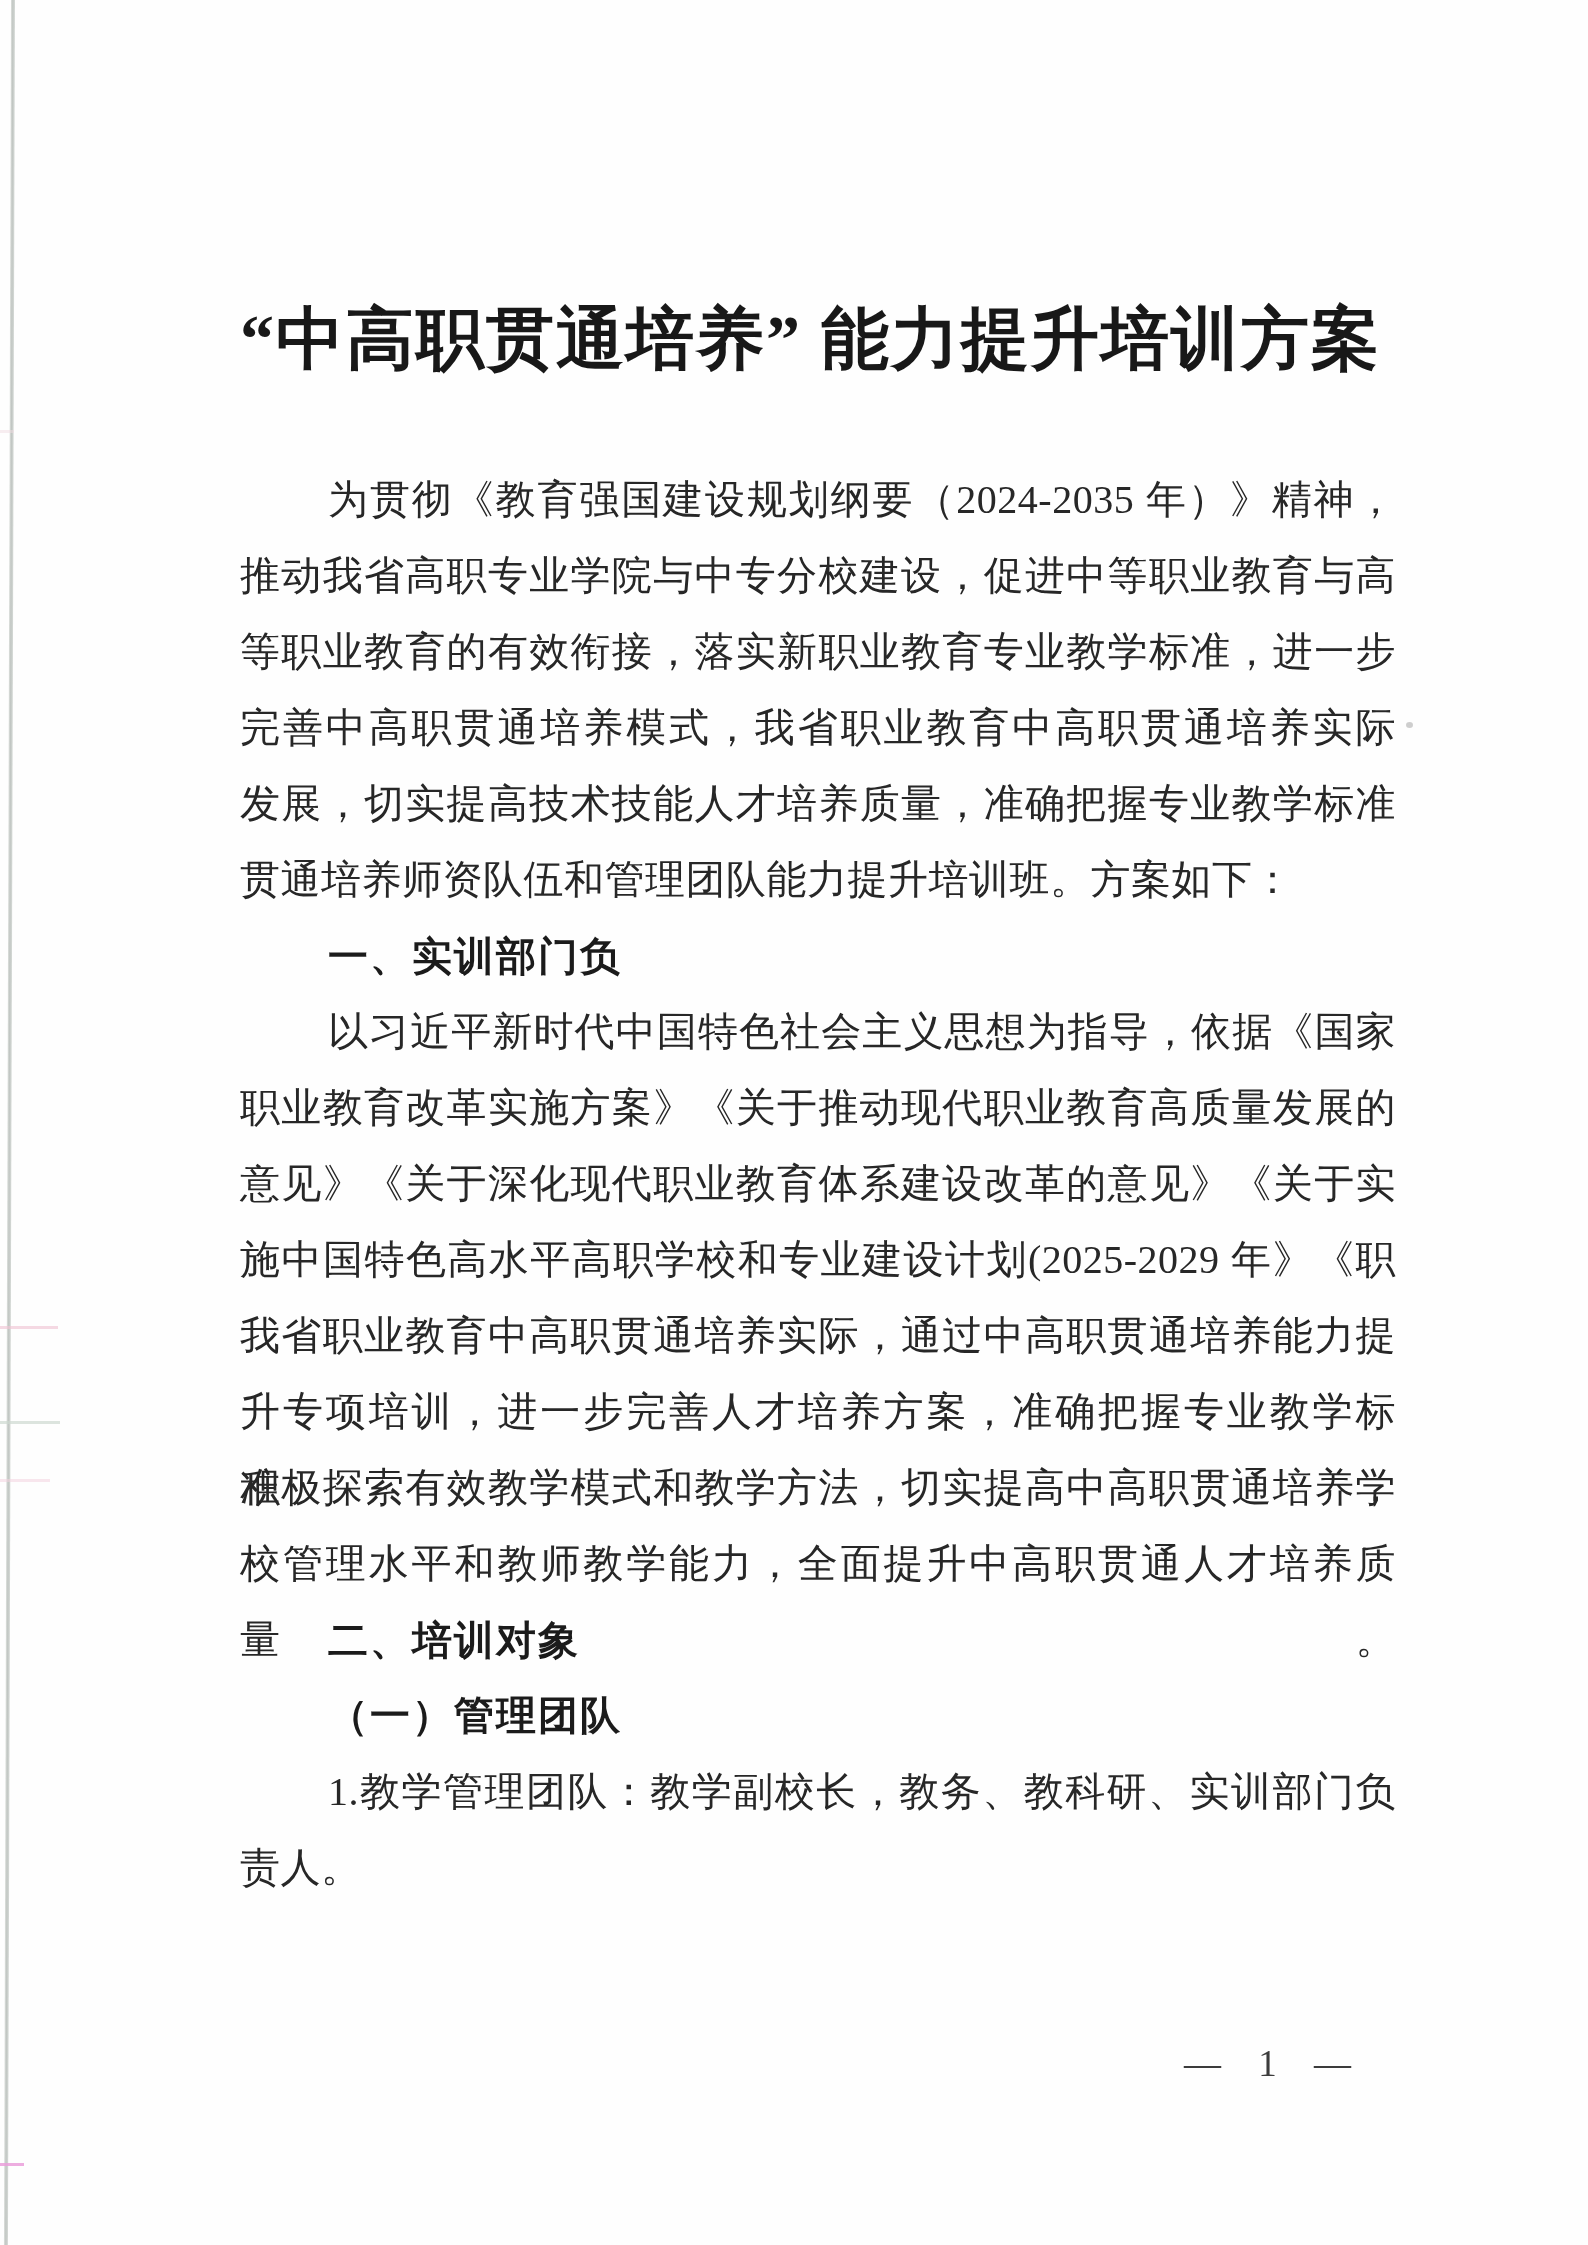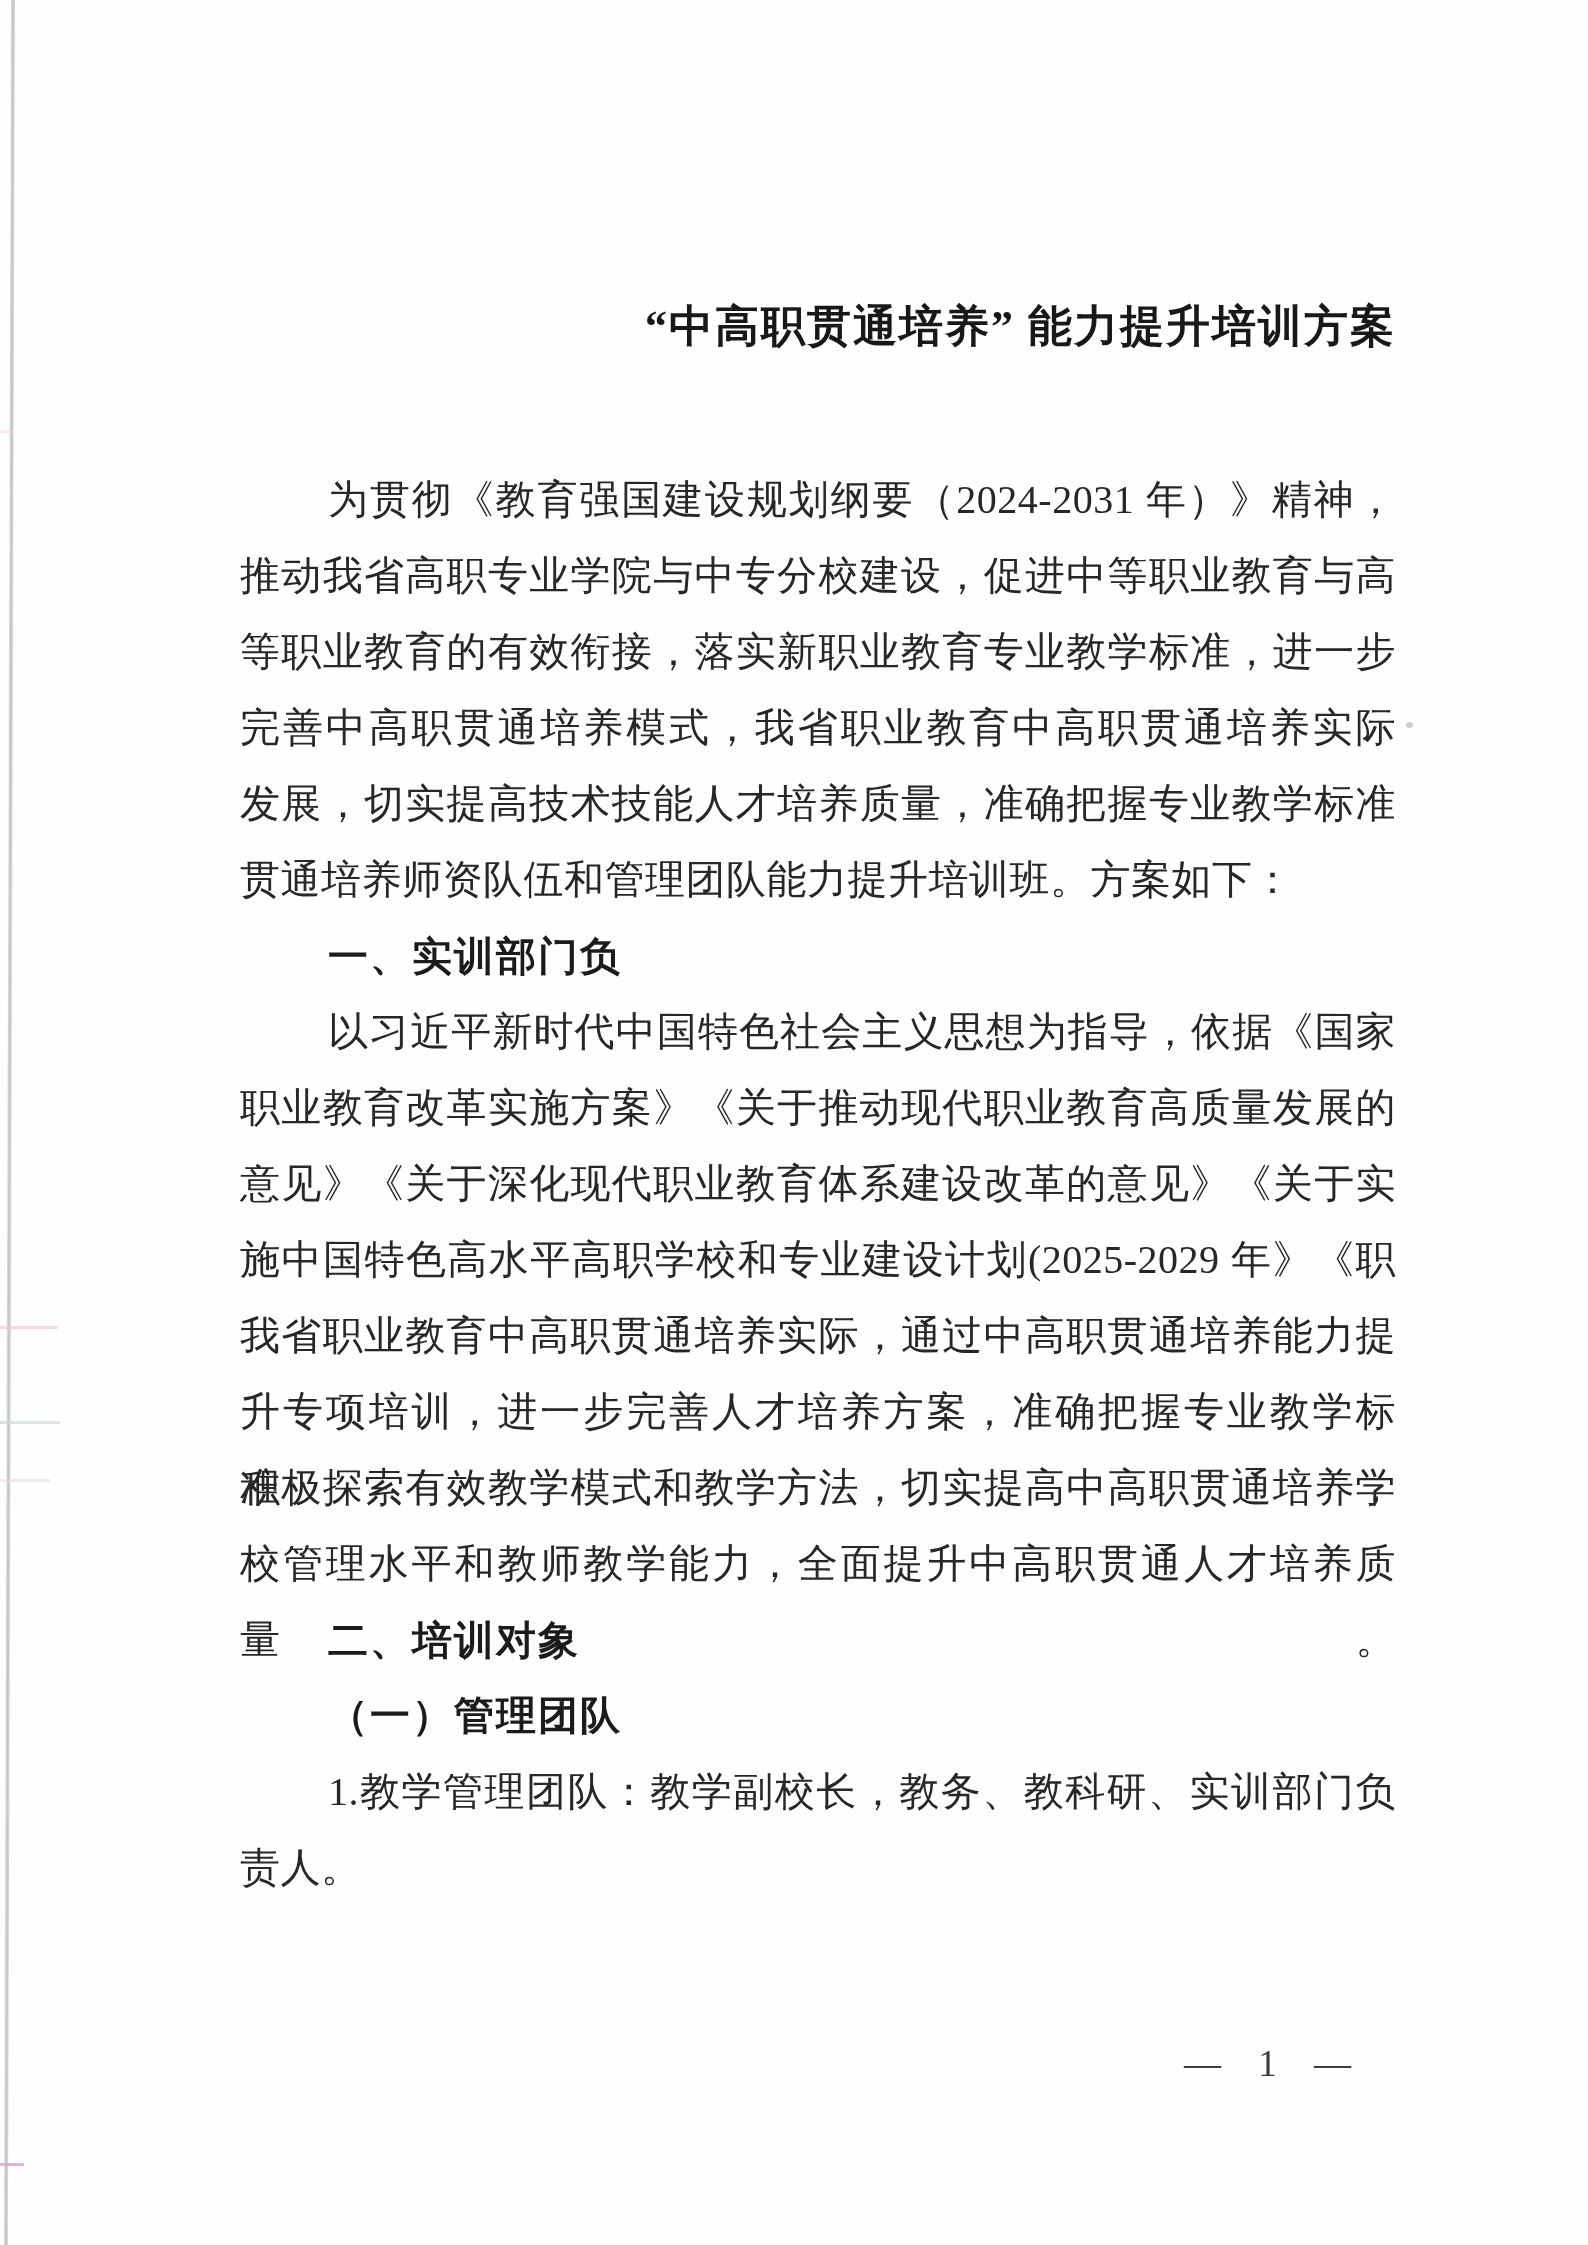--- a/index.html
+++ b/index.html
@@ -49,22 +49,22 @@
     opacity: 0.7;
   }
 
   
   .doc-title {
     position: absolute;
     top: 303px;
     left: 240px;
     width: 1156px;
     margin: 0;
-    text-align: right;
-    font-size: 44px;
+    text-align: left;
+    font-size: 68px;
     line-height: 1.08;
     font-weight: 700;
     letter-spacing: 2px;
     color: #181818;
     white-space: nowrap;
     font-family: "Liberation Serif", serif;
   }
 
   .doc-body {
     position: absolute;
@@ -125,21 +125,21 @@
   <div class="artifact-hline h1"></div>
   <div class="artifact-hline h2"></div>
   <div class="artifact-hline h3"></div>
   <div class="artifact-hline h4"></div>
   <div class="artifact-hline h5"></div>
   <div class="artifact-dot"></div>
 
   <h1 class="doc-title">“中高职贯通培养” 能力提升培训方案</h1>
 
   <main class="doc-body">
-    <p class="line first fill">为贯彻《教育强国建设规划纲要（2024-2031 年）》精神，</p>
+    <p class="line first fill">为贯彻《教育强国建设规划纲要（2024-2035 年）》精神，</p>
     <p class="line fill">推动我省高职专业学院与中专分校建设，促进中等职业教育与高</p>
     <p class="line fill">等职业教育的有效衔接，落实新职业教育专业教学标准，进一步</p>
     <p class="line fill">完善中高职贯通培养模式，我省职业教育中高职贯通培养实际</p>
     <p class="line fill">发展，切实提高技术技能人才培养质量，准确把握专业教学标准</p>
     <p class="line">贯通培养师资队伍和管理团队能力提升培训班。方案如下：</p>
     <p class="line heading-sans">一、实训部门负</p>
     <p class="line first fill">以习近平新时代中国特色社会主义思想为指导，依据《国家</p>
     <p class="line fill">职业教育改革实施方案》《关于推动现代职业教育高质量发展的</p>
     <p class="line fill">意见》《关于深化现代职业教育体系建设改革的意见》《关于实</p>
     <p class="line fill">施中国特色高水平高职学校和专业建设计划(2025-2029 年》《职</p>

